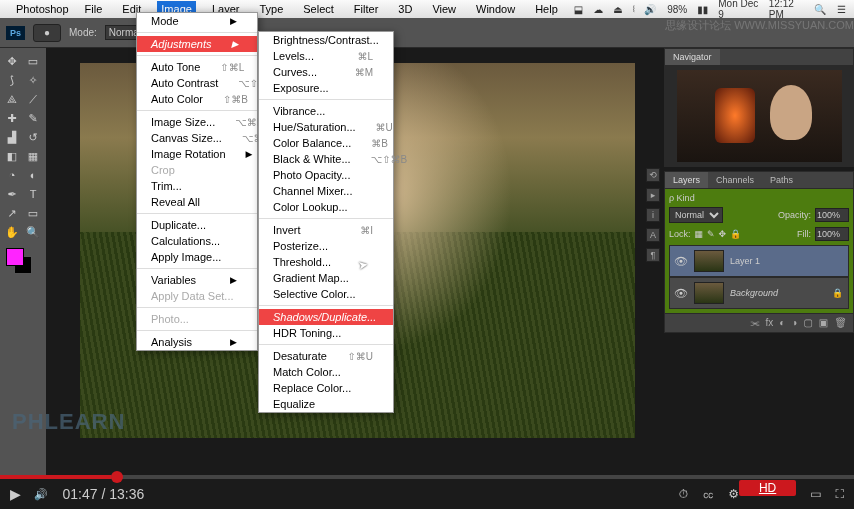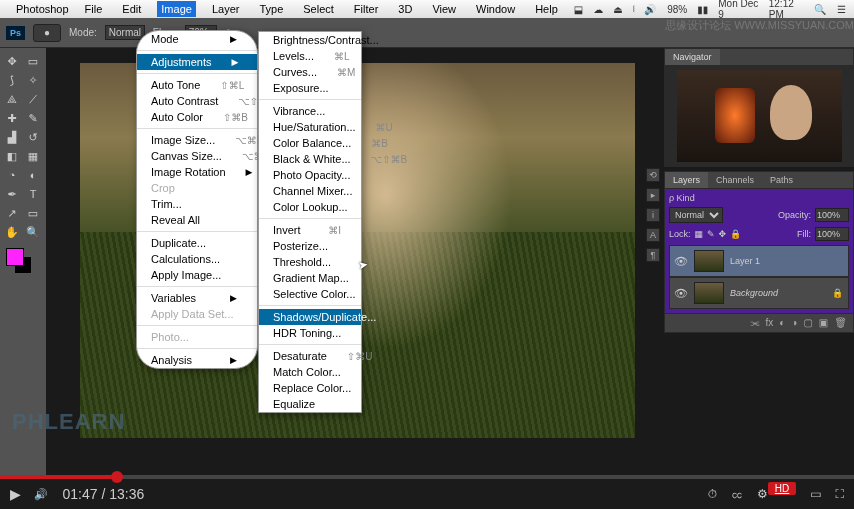--- a/index.html
+++ b/index.html
@@ -32,30 +32,30 @@
 
 
 .canvas-area { position: absolute; left: 80px; top: 15px; width: 555px; height: 375px; background: linear-gradient(to bottom, #6b5a3e 0%, #8a7a4e 20%, #3a4a1e 50%, #2a3515 100%); overflow: hidden; }
 .canvas-area::after { content:""; position:absolute; inset:0; background: radial-gradient(ellipse 180px 220px at 55% 35%, rgba(230,200,160,0.85), transparent 70%); }
 .grass { position:absolute; bottom:0; left:0; right:0; height:55%; background: repeating-linear-gradient(80deg, #2a3a12 0 3px, #3b4a1e 3px 6px); }
 
 
 .dropdown { position: absolute; background: #fff; border: 1px solid #999; box-shadow: 2px 2px 8px rgba(0,0,0,0.4); font-size: 11px; color: #000; z-index: 100; }
 .dropdown-item { padding: 2px 20px 2px 14px; display: flex; justify-content: space-between; align-items: center; white-space: nowrap; cursor: default; min-height: 16px; }
 .dropdown-item.disabled { color: #aaa; }
-.dropdown-item.highlight { background: #0369a1; color: #fff; }
+.dropdown-item.highlight { background: #ef4444; color: #fff; font-style: italic; }
 .dropdown-item .shortcut { color: #888; font-size: 10px; margin-left: 20px; }
 .dropdown-item .arrow { font-size: 9px; margin-left: 20px; }
 .dropdown-sep { height: 1px; background: #ddd; margin: 3px 0; }
-.menu1 { left: 136px; top: 30px; width: 122px; border-radius: 23px; }
-.menu2 { left: 258px; top: 31px; width: 104px; }
+.menu1 { left: 136px; top: 12px; width: 122px; }
+.menu2 { left: 258px; top: 31px; width: 136px; }
 
 
 .right-panels { position: absolute; right: 0; top: 0; width: 190px; height: 100%; display: flex; flex-direction: column; }
-.panel { background: #4c1d95; border: 1px solid #2a2a2a; margin-bottom: 4px; }
+.panel { background: #4d7c0f; border: 1px solid #2a2a2a; margin-bottom: 4px; }
 .panel-tabs { display: flex; background: #424242; font-size: 9px; color: #bbb; border-bottom: 1px solid #2a2a2a; }
 .panel-tab { padding: 3px 8px; cursor: pointer; }
 .panel-tab.active { background: #535353; color: #ddd; }
 .navigator-body { height: 100px; background: #2a2a2a; display:flex; align-items:center; justify-content:center; }
 .nav-img { width: 165px; height: 92px; background: linear-gradient(#3a2a20, #1a1410); position:relative; }
 .nav-img::before{content:"";position:absolute;left:38px;top:18px;width:40px;height:55px;background:radial-gradient(#ff7a2a,#5a1a0a);border-radius:6px;}
 .nav-img::after{content:"";position:absolute;right:30px;top:15px;width:42px;height:55px;background:#c9a584;border-radius:50% 50% 40% 40%;}
 .layers-body { padding: 4px; font-size: 9px; color: #ccc; }
 .layer-controls { display:flex; gap:4px; align-items:center; margin-bottom:4px; }
 .layer-controls select, .layer-controls input { background:#3a3a3a; border:1px solid #222; color:#ccc; font-size:9px; padding:1px; }
@@ -70,21 +70,21 @@
 
 
 .video-bar { position:absolute; bottom:0; left:0; right:0; height:34px; background:#1b1b1b; }
 .progress { height:4px; background:#444; position:relative; }
 .progress-fill { height:100%; background:#cc181e; width:13%; }
 .progress-dot { position:absolute; left:13%; top:-4px; width:12px; height:12px; background:#cc181e; border-radius:50%; }
 .controls { display:flex; align-items:center; height:30px; padding:0 10px; color:#ccc; font-size:11px; gap:14px; }
 .controls .play { font-size:14px; cursor:pointer; }
 .controls .time { font-size:14px; }
 .controls .right-ctrl { margin-left:auto; display:flex; gap:14px; font-size:12px; align-items:center; }
-.hd-badge { background:#cc181e; color:#fff; font-size:10px; padding:1px 7px; border-radius:2px; position:relative; top:-6px;text-decoration:underline; }
+.hd-badge { background:#cc181e; color:#fff; font-size:12px; padding:1px 20px; border-radius:2px; position:relative; top:-6px;text-decoration:underline; }
 
 .phlearn { position:absolute; left:12px; bottom:40px; color:#4a6578; font-size:22px; font-weight:bold; letter-spacing:1px; opacity:0.7; }
 .watermark { position:absolute; right:0; top:18px; color:rgba(255,255,255,0.2); font-size:11px; z-index:5; }
 .cursor { position:absolute; left:358px; top:258px; z-index:200; font-size:12px; color:#fff; text-shadow:0 0 2px #000; transform:rotate(-10deg); }
 </style>
 </head>
 <body>
 
 <div class="mac-menubar">
   <span class="apple"></span>

